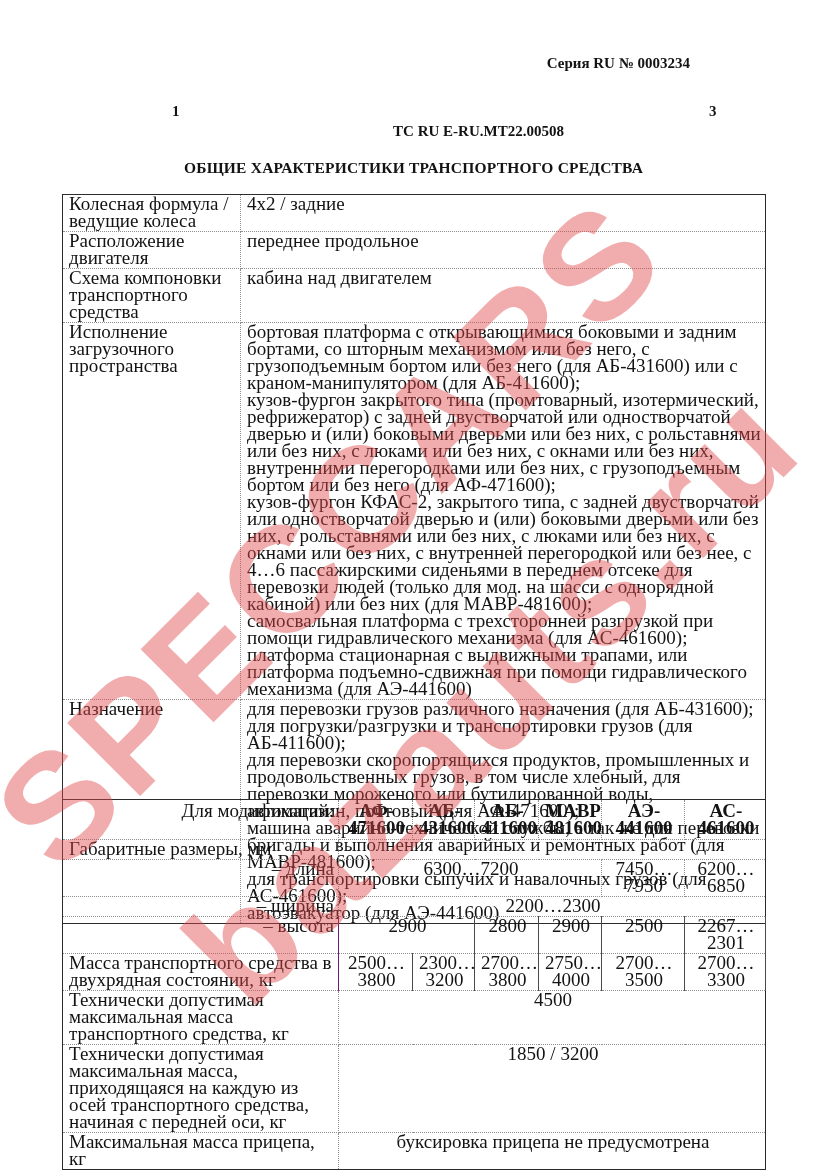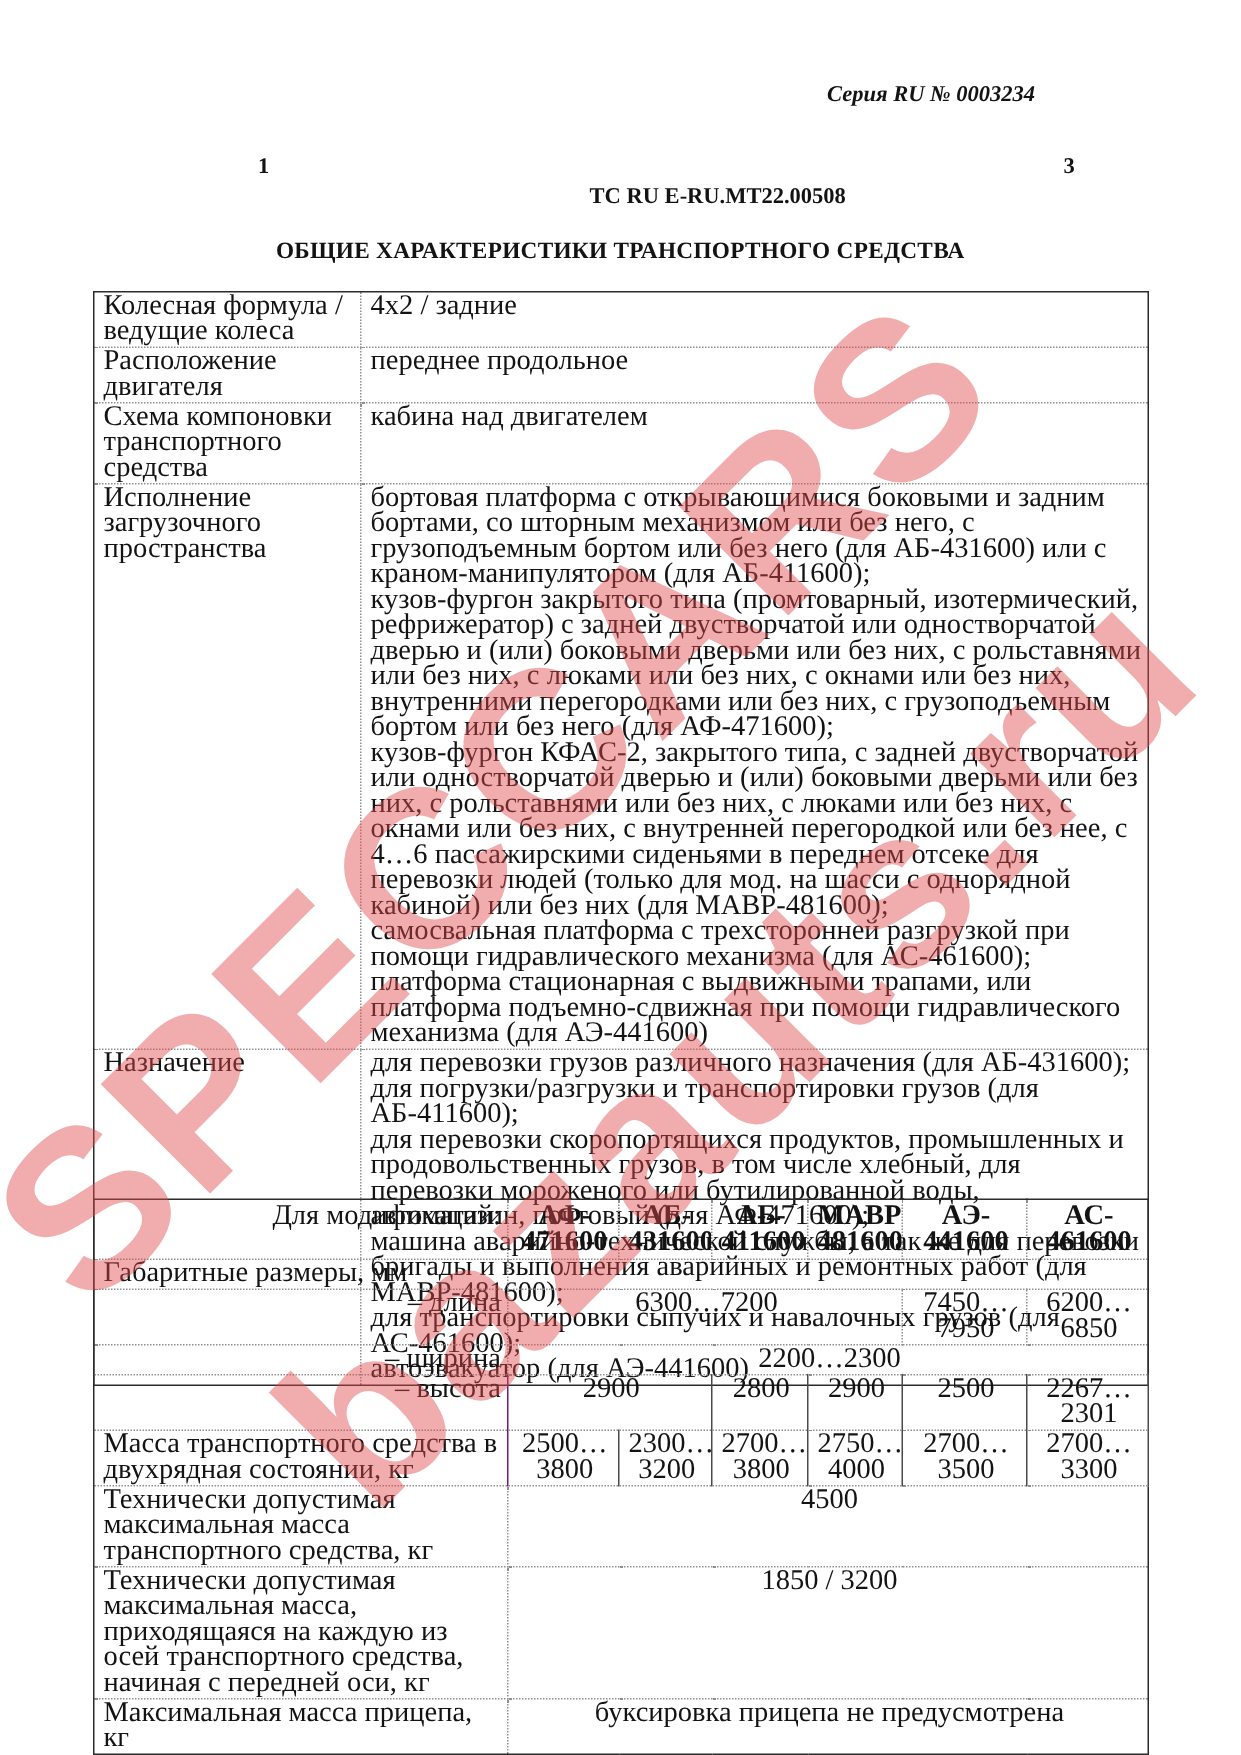--- a/index.html
+++ b/index.html
@@ -9,21 +9,21 @@
     background: #ffffff;
     font-family: "Liberation Serif", serif;
     color: #131313;
     position: relative;
     overflow: hidden;
   }
   .abs { position: absolute; }
   .b { font-weight: bold; }
 
   
-  .series     { top: 55px;  right: 137px; font-size: 15px; font-style: italic; }
+  .series     { top: 55px;  right: 137px; font-size: 15px; }
   .pagenum-l  { top: 103px; left: 172px;  font-size: 15px; }
   .pagenum-r  { top: 103px; left: 709px;  font-size: 15px; }
   .docnum     { top: 123px; left: 62px; width: 703px; text-align: center; padding-left: 130px; font-size: 15px; }
   .doc-title  { top: 159px; left: 62px; width: 703px; text-align: center; font-size: 15.5px; letter-spacing: 0.2px; }
 
   
   table.tbl {
     border-collapse: collapse;
     table-layout: fixed;
     width: 703px;

